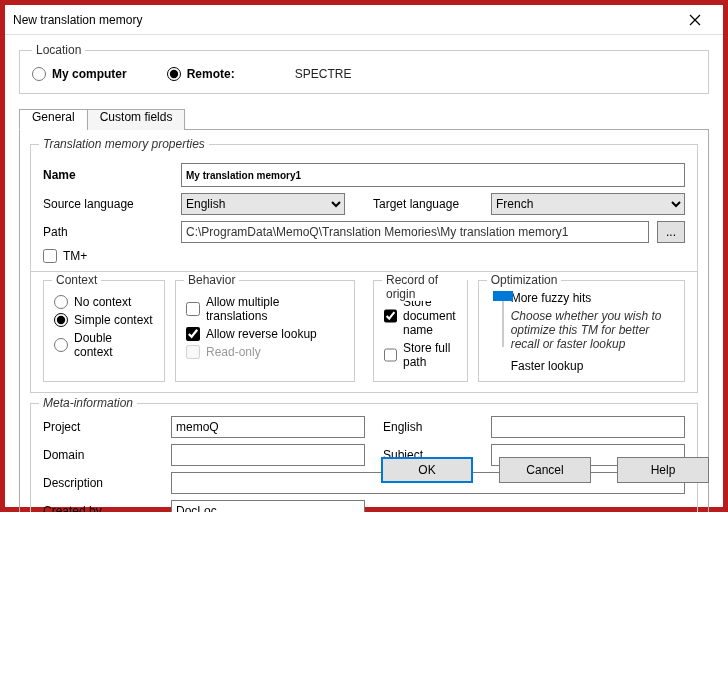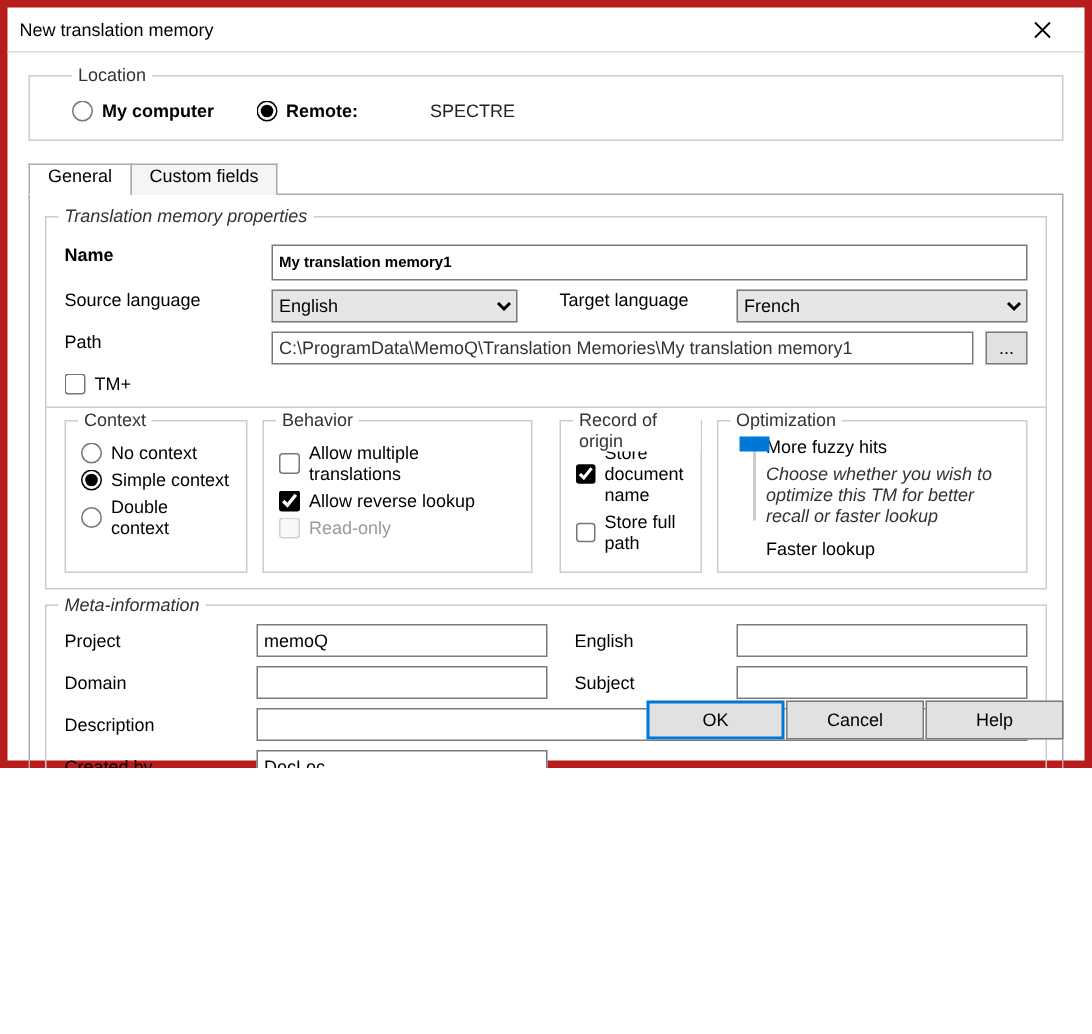--- a/index.html
+++ b/index.html
@@ -3,37 +3,37 @@
 <meta charset="utf-8">
 <style>
   * { box-sizing: border-box; font-family: "Segoe UI", Tahoma, sans-serif; font-size: 12px; }
   html, body { margin: 0; padding: 0; background: #fff; }
   .window { width: 728px; height: 512px; border: 5px solid #b91c1c; background: #fff; position: relative; }
   .titlebar { height: 30px; display: flex; align-items: center; padding: 0 8px; border-bottom: 1px solid #ddd; }
   .titlebar .title { flex: 1; }
   .close-btn { width: 40px; height: 28px; display: flex; align-items: center; justify-content: center; cursor: pointer; }
   .content { position: absolute; left: 14px; right: 14px; top: 38px; bottom: 14px; }
 
-  fieldset.loc { border: 1px solid #ccc; padding: 10px 28px 12px; margin: 0 0 10px 0; position: relative; }
+  fieldset.loc { border: 1px solid #ccc; padding: 10px 12px 12px; margin: 0 0 10px 0; position: relative; }
   fieldset.loc legend { padding: 0 4px; color: #333; }
-  .loc-row { display: flex; align-items: center; gap: 28px; }
+  .loc-row { display: flex; align-items: center; gap: 40px; }
   .radio-wrap { display: flex; align-items: center; gap: 6px; }
   .radio-wrap input { accent-color: #000; }
   .remote-name { margin-left: 20px; color: #222; }
 
   .tabs { display: flex; border-bottom: 1px solid #aaa; margin-top: 14px; }
   .tab { padding: 0 12px 5px; border: 1px solid #aaa; border-bottom: none; background: #fff; cursor: pointer; position: relative; top: 1px; margin-right: -1px; }
   .tab.active { background: #fff; border-bottom: 1px solid #fff; }
   .tab:not(.active) { background: #f5f5f5; }
 
   .tab-body { border: 1px solid #aaa; border-top: none; padding: 8px 10px 10px; }
 
   .group { border: 1px solid #ccc; position: relative; padding: 12px 12px 10px; margin: 6px 0 10px; }
   .group > .legend { position: absolute; top: -8px; left: 8px; background: #fff; padding: 0 4px; color: #333; font-style: italic; }
-  .row { display: flex; margin: 6px 0; gap: 8px; }
+  .row { display: flex; align-items: center; margin: 6px 0; gap: 8px; }
   .lbl { width: 130px; }
   .lbl-bold { font-weight: bold; }
   input[type=text] { height: 22px; border: 1px solid #7a7a7a; padding: 0 4px; background: #fff; }
   input[type=text]:disabled, .readonly { background: #f0f0f0; color: #333; border: 1px solid #a0a0a0; }
   input[type=text].big { font-weight: bold; font-size: 10px; height: 24px; }
   select { height: 22px; border: 1px solid #7a7a7a; background: #e6e6e6; }
   .flex1 { flex: 1; }
   .browse { width: 28px; height: 22px; border: 1px solid #7a7a7a; background: #e1e1e1; cursor: pointer; text-align: center; line-height: 18px; }
   .chk-wrap { display: flex; align-items: center; gap: 6px; }
   .chk-wrap.disabled { color: #999; }
@@ -50,21 +50,21 @@
   .slider-row { display: flex; gap: 10px; }
   .slider-track { width: 20px; height: 56px; position: relative; margin-left: 4px; }
   .track-line { position: absolute; left: 9px; top: 0; bottom: 0; width: 2px; background: #ccc; }
   .thumb { position: absolute; left: 0; top: 0; width: 20px; height: 10px; background: #0078d7; }
   .slider-texts { display: flex; flex-direction: column; gap: 4px; }
   .italic { font-style: italic; color: #333; }
 
   .meta-grid { display: grid; grid-template-columns: 110px 1fr 90px 1fr; gap: 6px 18px; align-items: center; }
   .meta-grid .full { grid-column: 2 / 5; }
 
-  .footer { position: absolute; right: 14px; bottom: 14px; display: flex; gap: 1px; }
+  .footer { position: absolute; right: 14px; bottom: 24px; display: flex; gap: 26px; }
   .btn { width: 92px; height: 26px; border: 1px solid #7a7a7a; background: #e1e1e1; cursor: pointer; }
   .btn.default { border: 2px solid #0078d7; }
 
   input[type=checkbox], input[type=radio] { width: 14px; height: 14px; margin: 0; accent-color: #000; }
 </style>
 </head>
 <body>
 
 <div class="window">
   <div class="titlebar">

